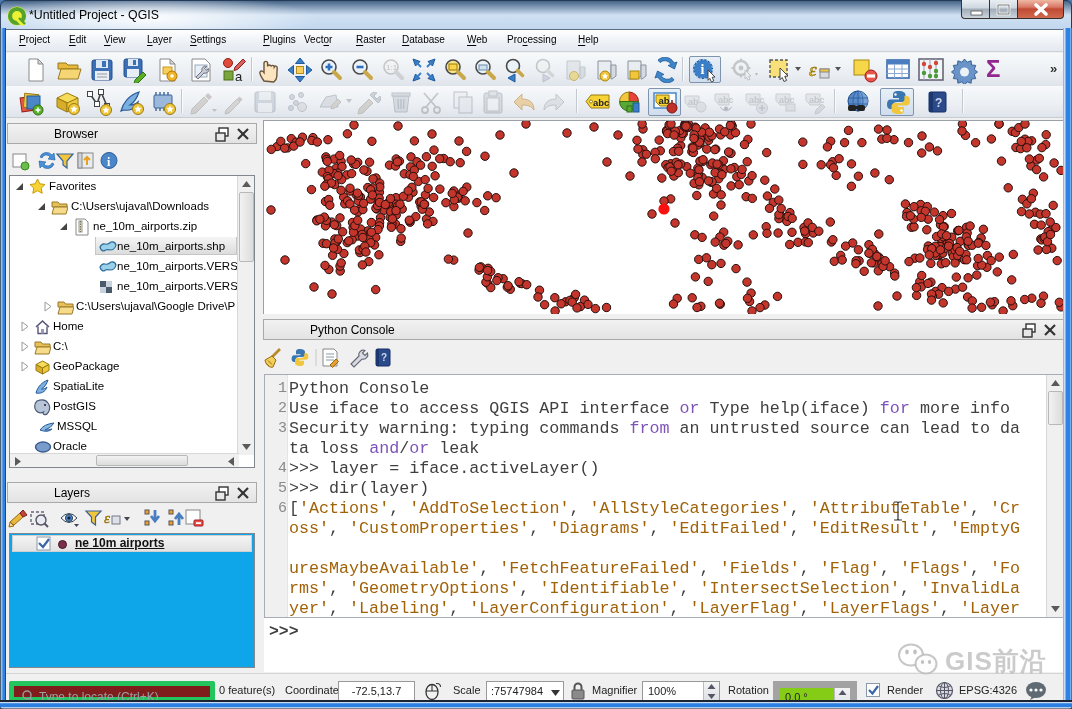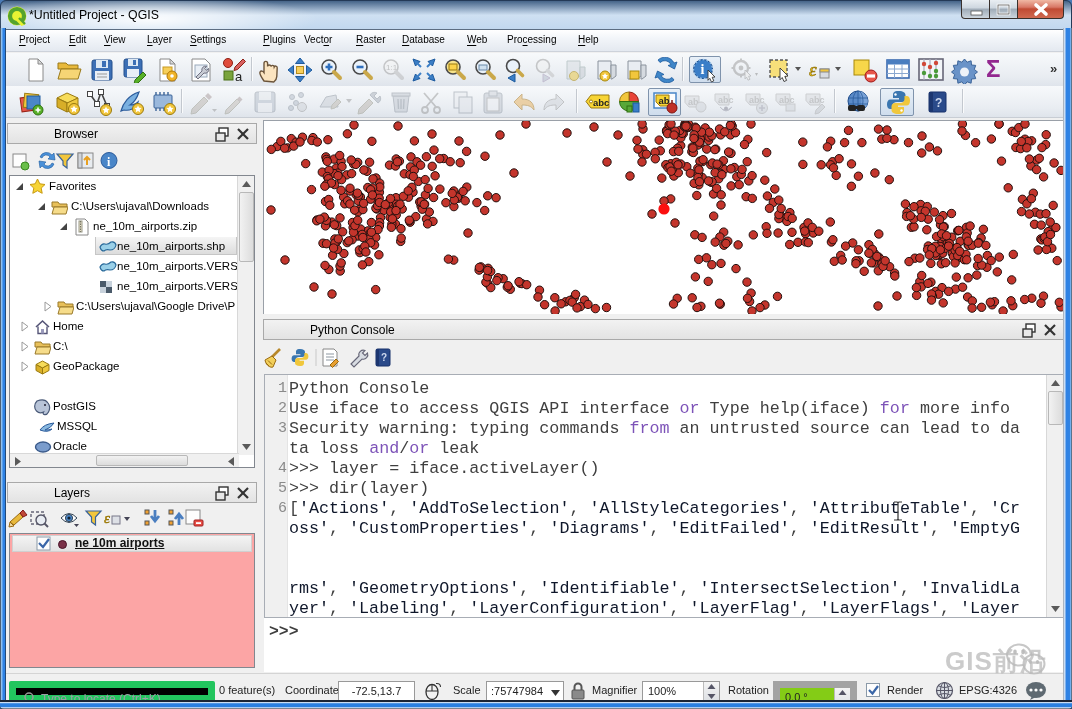--- a/index.html
+++ b/index.html
@@ -53,42 +53,42 @@
   background:linear-gradient(180deg,#f2f2f2,#e3e3e3); border:1px solid #a9a9a9;
   font-size:12px; color:#000; }
 .dockhead .t { position:absolute; left:8px; top:3px;margin-left:38px; }
 .dockbtn { position:absolute; top:3px; width:15px; height:15px; }
 #btree { position:absolute; left:2px; top:52px; width:246px; height:293px;
   background:#fff; border:1px solid #82878f; overflow:hidden; }
 .trow { position:absolute; height:20px; font-size:11.5px; color:#000; white-space:nowrap; overflow:hidden; }
 .trow .lbl { position:absolute; top:3px; }
 .tic { position:absolute; top:1px; }
 #llist { position:absolute; left:2px; top:51px; width:246px; height:135px;
-  background:#fca5a5; border:1px solid #82878f; overflow:hidden; }
+  background:#0ea5e9; border:1px solid #82878f; overflow:hidden; }
 
 #map { position:absolute; left:259px; top:90px; width:804px; height:195px;
   background:#fff; border:1px solid #9aa0a8; }
 
 #pycon { position:absolute; left:259px; top:284px; width:801px; height:358px; background:#f0f0f0; }
 #pycon .dockhead { top:5px; }
 #pytext { position:absolute; left:1px; top:60px; width:799px; height:244px;
   background:#fff; border:1px solid #a8adb5;
   font-family:"Liberation Mono",monospace; font-size:16.7px; line-height:20px; color:#3f3f3f; }
 #pytext .ln { position:absolute; left:0; width:22px; text-align:right; color:#8a8a8a; font-size:15px; }
 #pytext .cl { position:absolute; left:24px; white-space:pre; }
-.kw { color:#7d53b8; } .st { color:#0f172a; }
+.kw { color:#7d53b8; } .st { color:#a16207; }
 #pyin { position:absolute; left:1px; top:304px; width:799px; height:54px; background:#fff;
   font-family:"Liberation Mono",monospace; font-size:16.4px; color:#3f3f3f; font-weight:bold; }
 #pyvsb { position:absolute; right:1px; top:61px; width:17px; height:242px;
   background:#f0f0f0; border-left:1px solid #d8d8d8; }
 
 #status { position:absolute; left:0; top:643px; width:1064px; height:28px;
   background:#f0f0f0; border-top:1px solid #d4d4d4; font-size:11px; color:#222; }
 
-#wm { position:absolute; left:893px; top:641px; width:160px; height:40px; color:#c8c8c8;text-align:right; }
+#wm { position:absolute; left:893px; top:641px; width:160px; height:40px; color:#c8c8c8; }
 #wm .txt { position:absolute; left:52px; top:3px; font-size:26px; font-weight:bold;
   color:rgba(186,186,186,0.75); letter-spacing:1px; }
 </style></head>
 <body>
 <div id="win">
   <div id="frame"></div>
   <div id="titleglow"></div>
   <div class="sideb" id="sideL" style="left:0"></div>
   <div class="sideb" id="sideR" style="right:0"></div>
   <div id="botb"></div>
@@ -632,20 +632,26 @@
           <div class="trow" style="left:0;top:181px;width:227px">
             <svg class="tic" style="left:10px;top:4px" width="10" height="12">
               <path d="M2 1 l6 4.5 -6 4.5 z" fill="#fff" stroke="#9a9a9a"></path>
             </svg>
             <svg class="tic" style="left:24px" width="17" height="18">
               <path d="M2 6.5 l6.5-3.5 6.5 3.5 -6.5 3.5z" fill="#f7dc5a" stroke="#9a7a10"></path>
               <path d="M2 6.5 v6 l6.5 3.5 v-6z" fill="#d8ae28" stroke="#9a7a10"></path>
               <path d="M15 6.5 v6 l-6.5 3.5 v-6z" fill="#eec83e" stroke="#9a7a10"></path>
             </svg>
             <span class="lbl" style="left:43px">GeoPackage</span>
+          </div>
+          <div class="trow" style="left:0;top:201px;width:227px">
+            <svg class="tic" style="left:24px" width="17" height="18">
+              <path d="M2 15 c1.5-6 6-11 12-13 -1.5 4-3 7-6.5 9 2.5 0 4-.5 5.5-2 -1.5 5-6.5 7-11 6z" fill="#7ab0e0" stroke="#2a5a9a"></path>
+            </svg>
+            <span class="lbl" style="left:43px">SpatiaLite</span>
           </div>
           <div class="trow" style="left:0;top:221px;width:227px">
             <svg class="tic" style="left:24px" width="18" height="18">
               <path d="M3 3 c5-2 9-1 11 2 2 2.5 2 6 .5 9 -1 2-3 3-4.5 2.5 -1-.4-1-1.5-.5-2.5 -2 1-5 1-7-1 -2.5-2.5-2.5-7 .5-10z" fill="#b8c4d8" stroke="#4a5a78" stroke-width="1.2"></path>
               <circle cx="11" cy="7" r="1" fill="#223"></circle>
             </svg>
             <span class="lbl" style="left:43px">PostGIS</span>
           </div>
           <div class="trow" style="left:4px;top:241px;width:209px">
             <svg class="tic" style="left:24px" width="18" height="18">
@@ -1541,41 +1547,42 @@
         <div class="ln" style="top:44px">3</div>
           <div class="cl" style="top:44px">Security warning: typing commands <span class="kw">from</span> an untrusted source can lead to da</div>
         <div class="cl" style="top:64px">ta loss <span class="kw">and</span>/<span class="kw">or</span> leak</div>
         <div class="ln" style="top:84px">4</div>
           <div class="cl" style="top:84px">&gt;&gt;&gt; layer = iface.activeLayer()</div>
         <div class="ln" style="top:104px">5</div>
           <div class="cl" style="top:104px">&gt;&gt;&gt; dir(layer)</div>
         <div class="ln" style="top:124px">6</div>
           <div class="cl" style="top:124px">[<span class="st">'Actions'</span>, <span class="st">'AddToSelection'</span>, <span class="st">'AllStyleCategories'</span>, <span class="st">'AttributeTable'</span>, <span class="st">'Cr</span></div>
         <div class="cl" style="top:144px"><span class="st">oss'</span>, <span class="st">'CustomProperties'</span>, <span class="st">'Diagrams'</span>, <span class="st">'EditFailed'</span>, <span class="st">'EditResult'</span>, <span class="st">'EmptyG</span></div>
+        <div class="cl" style="top:184px"><span class="st">uresMaybeAvailable'</span>, <span class="st">'FetchFeatureFailed'</span>, <span class="st">'Fields'</span>, <span class="st">'Flag'</span>, <span class="st">'Flags'</span>, <span class="st">'Fo</span></div>
         <div class="cl" style="top:204px"><span class="st">rms'</span>, <span class="st">'GeometryOptions'</span>, <span class="st">'Identifiable'</span>, <span class="st">'IntersectSelection'</span>, <span class="st">'InvalidLa</span></div>
         <div class="cl" style="top:224px"><span class="st">yer'</span>, <span class="st">'Labeling'</span>, <span class="st">'LayerConfiguration'</span>, <span class="st">'LayerFlag'</span>, <span class="st">'LayerFlags'</span>, <span class="st">'Layer</span></div>
       </div>
       <div id="pyvsb">
         <svg style="position:absolute;left:3px;top:4px" width="11" height="8">
             <path d="M5.5 1 l4.5 6 h-9z" fill="#5a5a5a"></path>
           </svg>
         <div style="position:absolute;left:1px;top:16px;width:15px;height:34px;background:linear-gradient(90deg,#f2f2f2,#dcdcdc);border:1px solid #b8b8b8;border-radius:2px"></div>
         <svg style="position:absolute;left:3px;bottom:4px" width="11" height="8">
             <path d="M5.5 7 l4.5-6 h-9z" fill="#5a5a5a"></path>
           </svg>
       </div>
       <div id="pyin">
           <span style="position:absolute;left:5px;top:4px">&gt;&gt;&gt;</span>
         </div>
       <svg style="position:absolute;left:629px;top:186px" width="12" height="22">
           <path d="M2 2 h3 a2 2 0 0 1 1 1 a2 2 0 0 1 1-1 h3 M6 3 v16 M2 20 h3 a2 2 0 0 0 1-1 a2 2 0 0 0 1 1 h3" stroke="#333" stroke-width="1.2" fill="none"></path>
         </svg>
     </div>
     <div id="status">
-      <div style="position:absolute;left:5px;top:7px;width:206px;height:21px;background:#000000;border:7px solid #22c55e;border-radius:2px">
+      <div style="position:absolute;left:5px;top:7px;width:206px;height:21px;background:#7f1d1d;border:5px solid #22c55e;border-radius:2px">
         <svg style="position:absolute;left:7px;top:3px" width="14" height="14">
             <circle cx="6" cy="6" r="4" fill="none" stroke="#999" stroke-width="1.5"></circle>
             <line x1="9" y1="9" x2="12.5" y2="12.5" stroke="#999" stroke-width="1.5"></line>
           </svg>
         <span style="position:absolute;left:25px;top:4px;color:#9aa0a6;font-size:12px">Type to locate (Ctrl+K)</span>
       </div>
       <span style="position:absolute;left:215px;top:10px">0 feature(s)</span>
       <span style="position:absolute;left:281px;top:10px">Coordinate</span>
       <div style="position:absolute;left:334px;top:7px;width:77px;height:21px;background:#fff;border:1px solid #999;text-align:center"><span style="position:relative;top:3px">-72.5,13.7</span></div>
       <svg style="position:absolute;left:420px;top:7px" width="18" height="20">

